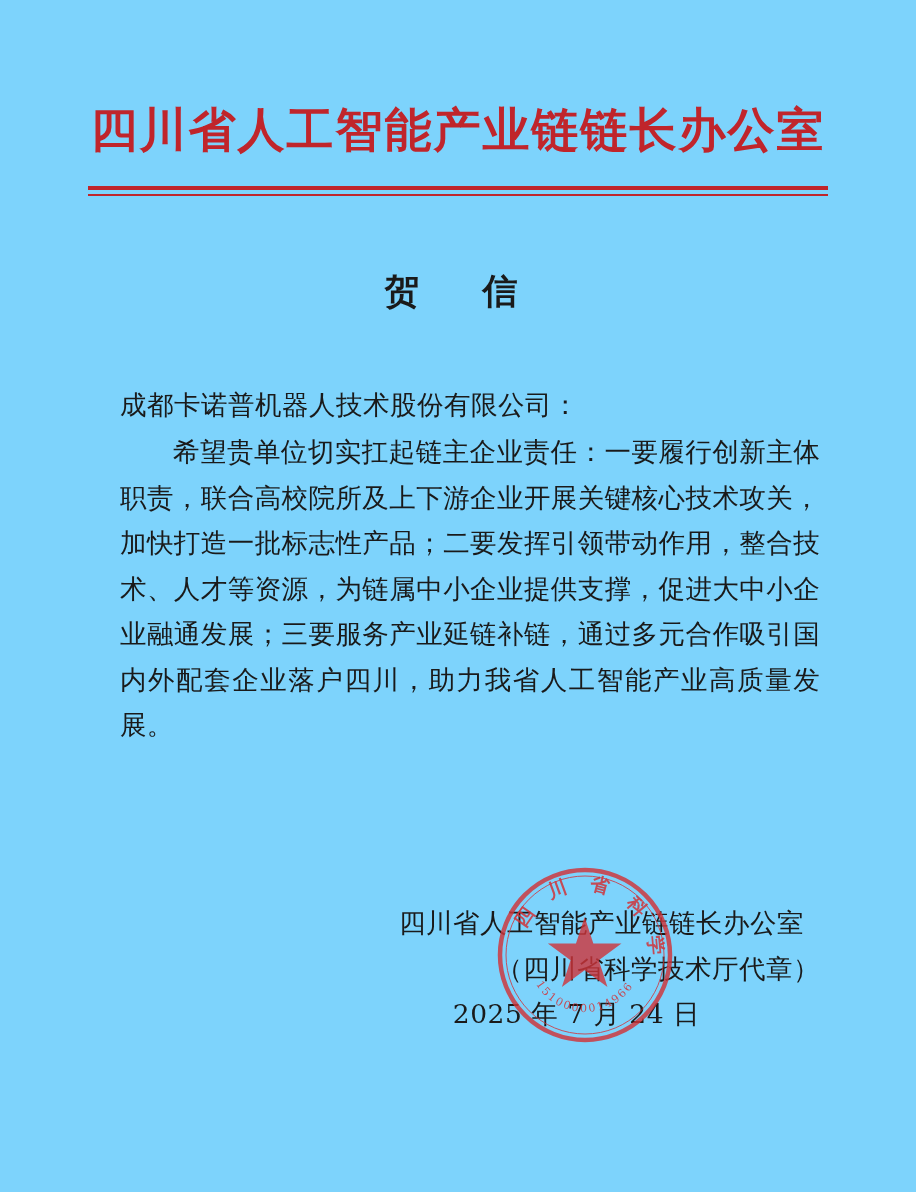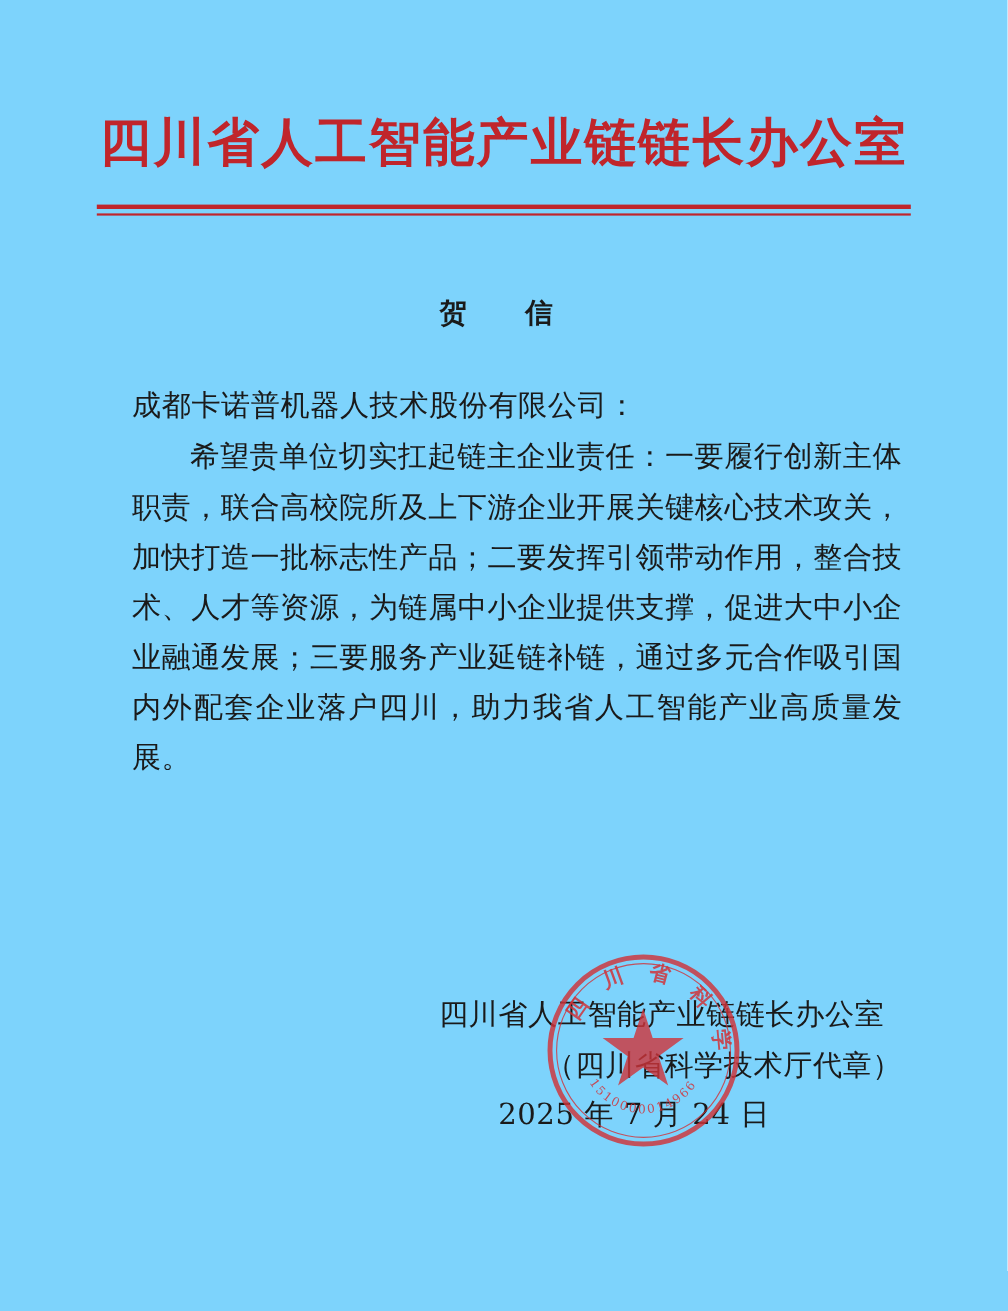--- a/index.html
+++ b/index.html
@@ -60,37 +60,38 @@
     width: 100%;
   }
 
   
   .doc-title {
     position: absolute;
     top: 268px;
     left: 0;
     width: 100%;
     text-align: center;
-    font-size: 25px;
+    font-size: 35px;
     font-weight: bold;
     letter-spacing: 14px;
     color: #1a1a1a;
   }
 
   .body-block {
     position: absolute;
     top: 348px;
     left: 120px;
     width: 700px;
   }
   .salutation {
     font-size: 26.5px;
     line-height: 1.62;
     letter-spacing: 0.5px;
     color: #1a1a1a;
+    margin-top: 36px;
   }
   .para {
     font-size: 26.5px;
     line-height: 1.72;
     letter-spacing: 0.3px;
     text-align: justify;
     text-justify: inter-ideograph;
     text-indent: 2em;
     color: #1a1a1a;
     margin-top: 2px;

